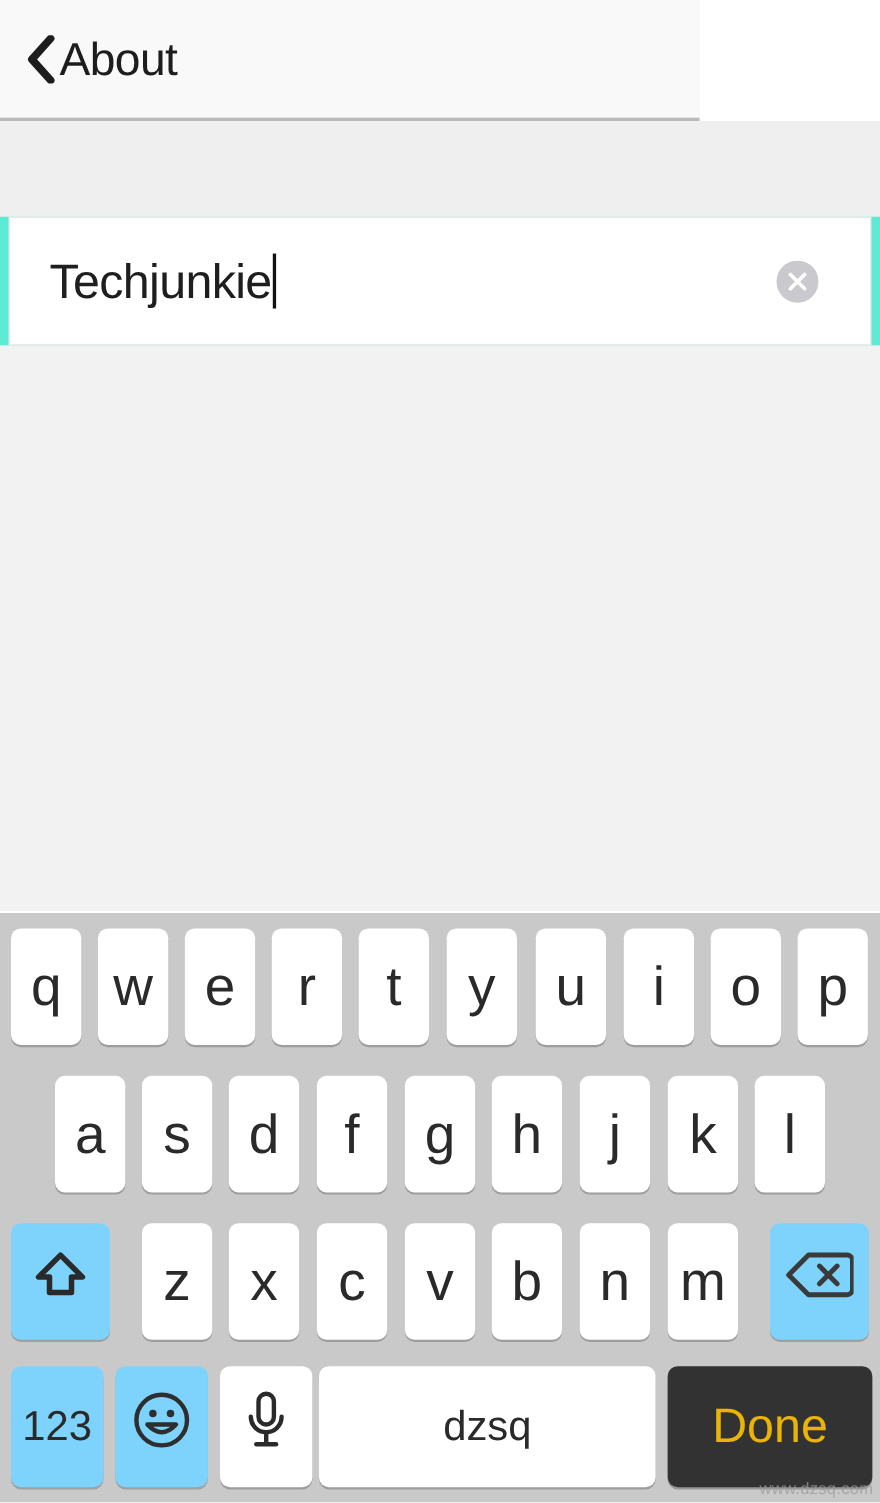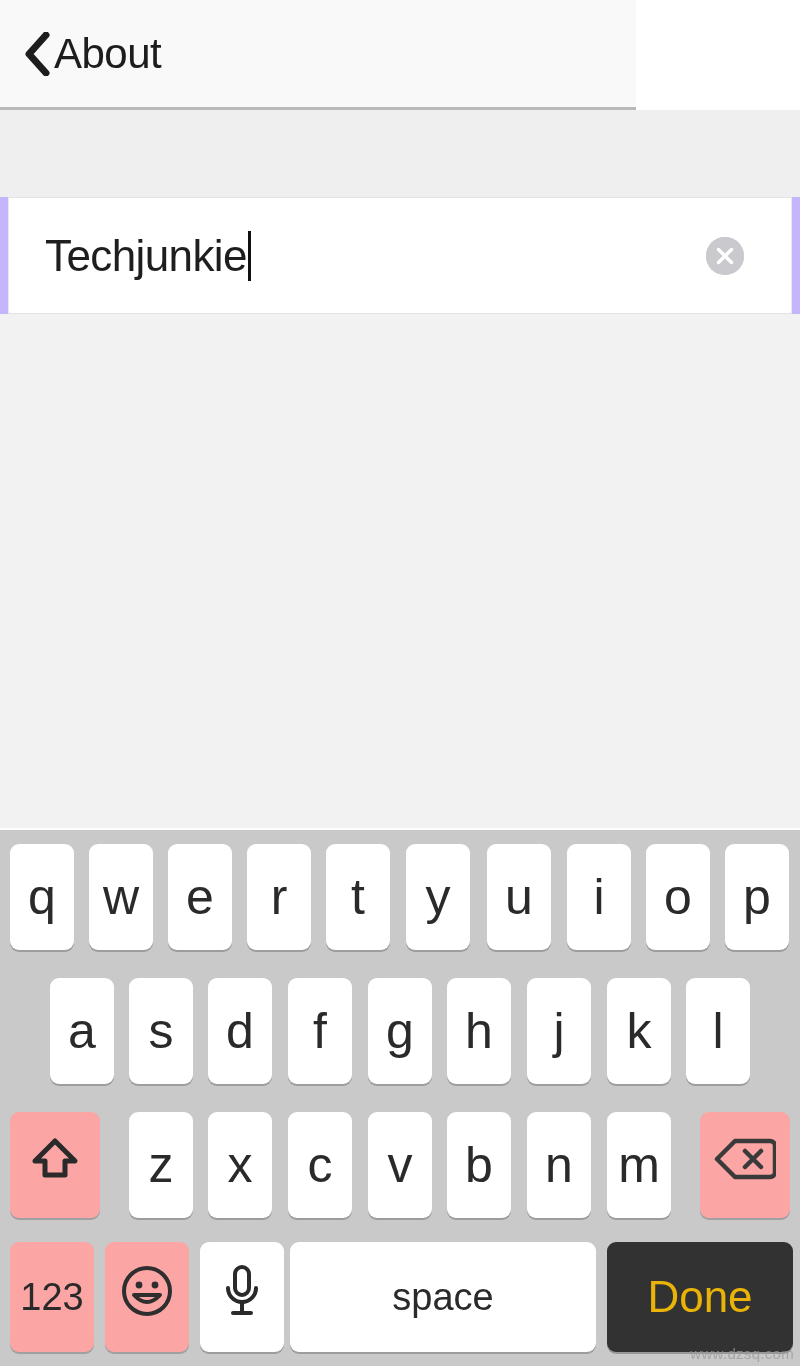--- a/index.html
+++ b/index.html
@@ -58,21 +58,21 @@
     color: #2b2b2b;
     letter-spacing: -0.3px;
   }
 
   
   .content {
     position: absolute;
     left: 0; top: 110px;
     width: 800px;
     height: 560px;
-    background: #c4b5fd;
+    background: #5eead4;
   }
   .field-gap {
     height: 87px;
     background: #efefef;
   }
   .text-field-row {
     position: relative;
     height: 117px;
     background: #ffffff;
     border-top: 1px solid #e2e2e2;
@@ -141,21 +141,21 @@
     display: flex;
     align-items: center;
     justify-content: center;
     font-size: 50px;
     color: #2a2a2a;
     cursor: pointer;
     box-sizing: border-box;
     user-select: none;
   }
   .key.gray {
-    background: #fca5a5;
+    background: #7dd3fc;
     box-shadow: 0 2px 0 rgba(120,120,120,0.5);
     justify-content: center;
   }
   .key.dark {
     background: #323232;
     color: #eab308;
     box-shadow: 0 2px 0 rgba(90,90,90,0.45);
   }
   .key.wide-label { font-size: 38px; }
   .key .key-glyph { display: block; }
@@ -327,21 +327,21 @@
       <span class="key-glyph">
         <svg width="44" height="60" viewBox="0 0 44 60">
           <rect x="15" y="6" width="14" height="28" rx="7" fill="none" stroke="#2a2a2a" stroke-width="4"></rect>
           <path d="M8 27 A14 14 0 0 0 36 27" fill="none" stroke="#2a2a2a" stroke-width="4" stroke-linecap="round"></path>
           <path d="M22 41 L22 51" stroke="#2a2a2a" stroke-width="4" stroke-linecap="round"></path>
           <path d="M13 52 L31 52" stroke="#2a2a2a" stroke-width="4" stroke-linecap="round"></path>
         </svg>
       </span>
     </div>
     <div class="key wide-label" style="left:290px; width:306px;">
-      <span>space</span>
+      <span>dzsq</span>
     </div>
     <div class="key dark wide-label" style="left:607px; width:186px; font-size:44px;">
       <span>Done</span>
     </div>
   </div>
 
   <div class="watermark">www.dzsq.com</div>
 </div>
 
 </body></html>

